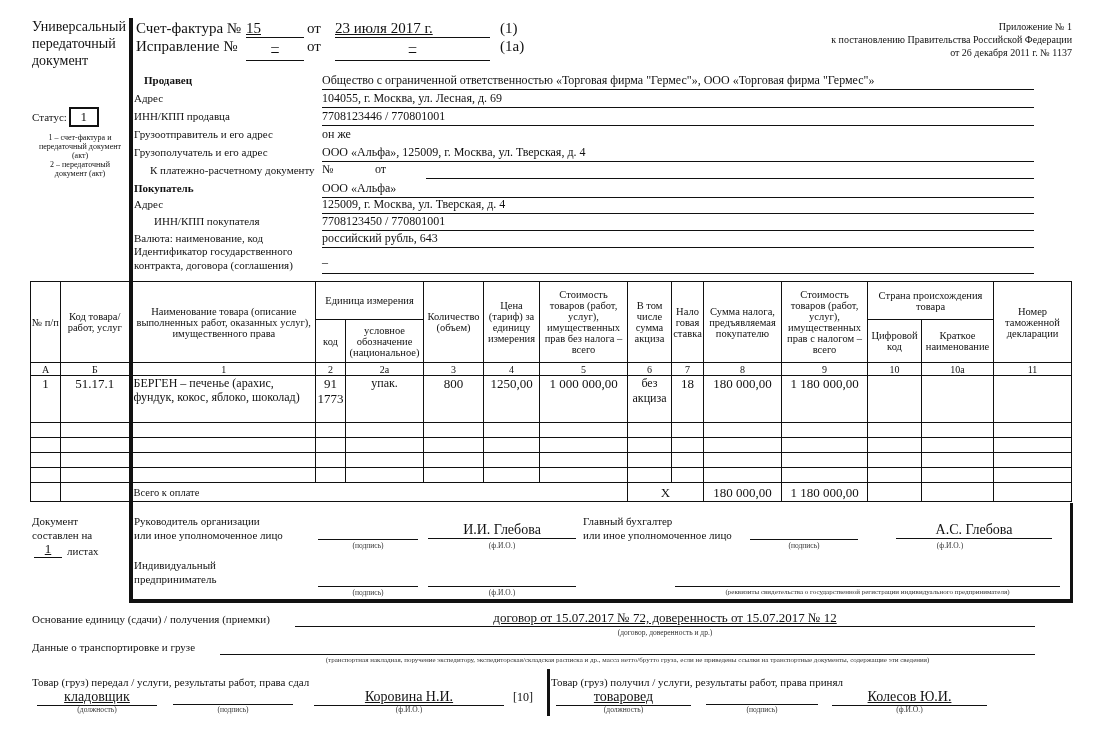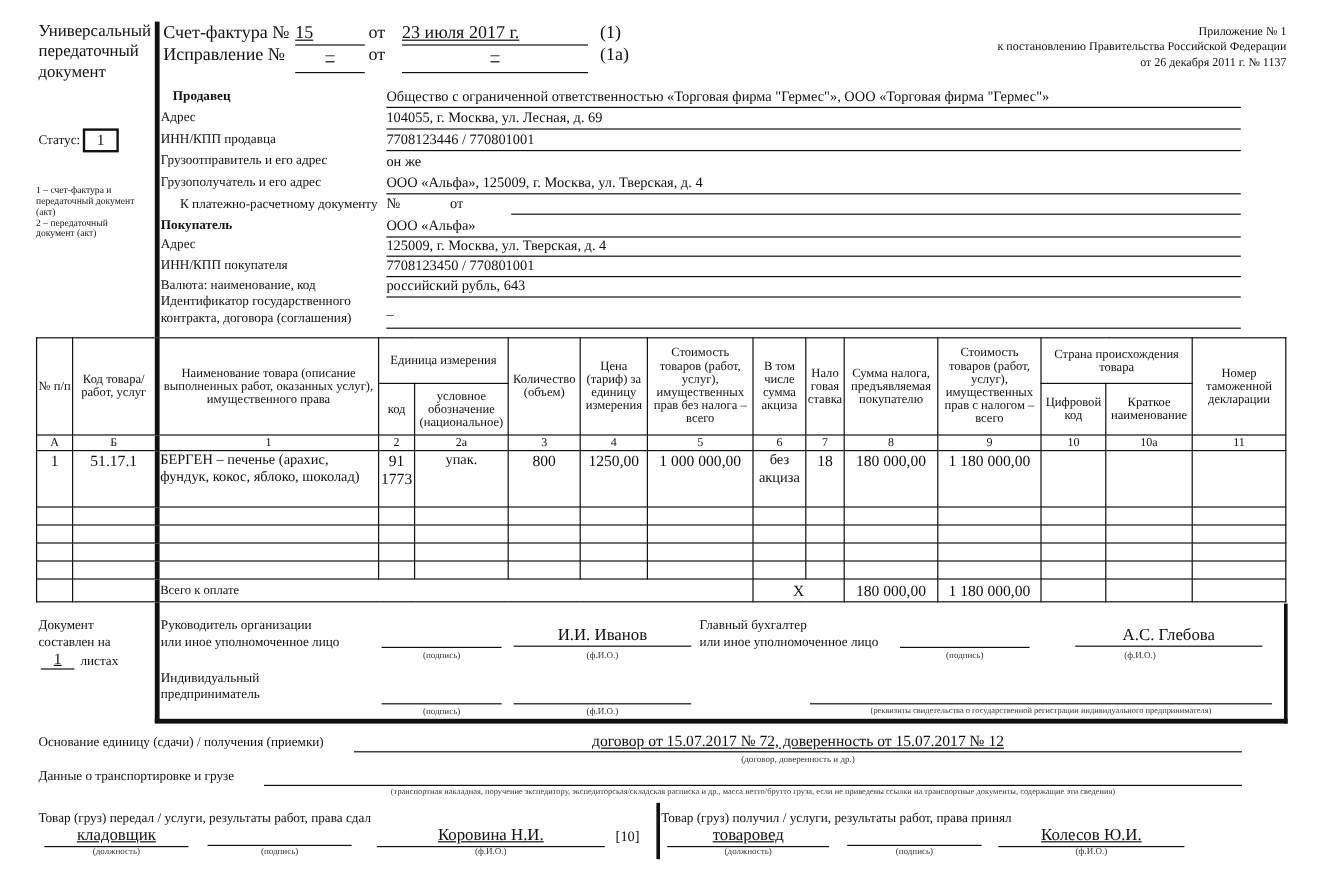--- a/index.html
+++ b/index.html
@@ -5,21 +5,21 @@
   * { box-sizing: border-box; margin: 0; padding: 0; }
   html, body { width: 1118px; height: 745px; background: #fff; overflow: hidden; }
   body { font-family: "Liberation Serif", "DejaVu Serif", serif; color: #111; position: relative; }
   .abs { position: absolute; }
   .ul { border-bottom: 1px solid #111; text-decoration: underline; }
   .b { font-weight: bold; }
   
   .doc-title { left: 32px; top: 18px; font-size: 14px; line-height: 17px; }
   .status { left: 32px; top: 107px; font-size: 11px; display: flex; align-items: center; gap: 2px; }
   .status-box { border: 2px solid #111; width: 30px; height: 20px; text-align: center; font-size: 13px; line-height: 16px; }
-  .status-note { left: 30px; top: 154px; width: 100px; font-size: 8px; line-height: 9px; }
+  .status-note { left: 30px; top: 133px; width: 100px; font-size: 8px; line-height: 9px; text-align: center; }
   .vbar { left: 129px; width: 4px; background: #111; }
   
   .hdr-label { font-size: 15px; }
   .appendix { right: 46px; top: 20px; text-align: right; font-size: 10px; line-height: 13px; }
   
   .info-label { left: 134px; font-size: 11px; line-height: 18px; }
   .info-val { left: 322px; width: 712px; font-size: 12px; line-height: 17px; border-bottom: 1px solid #111; padding-left: 0; }
   
   table.items { position: absolute; left: 30px; top: 281px; width: 1042px; border-collapse: collapse; table-layout: fixed; }
   table.items td, table.items th { border: 1px solid #111; font-weight: normal; font-size: 10px; line-height: 11px; text-align: center; vertical-align: middle; padding: 0 1px; }
@@ -99,21 +99,21 @@
 <div class="abs" style="left:322px;top:162px;font-size:12px;">№</div>
 <div class="abs" style="left:375px;top:162px;font-size:12px;">от</div>
 <div class="abs ul" style="left:426px;top:162px;width:608px;height:17px;"></div>
 
 <div class="abs info-label b" style="top:179px;">Покупатель</div>
 <div class="abs info-val" style="top:180px;">ООО «Альфа»</div>
 
 <div class="abs info-label" style="top:195px;">Адрес</div>
 <div class="abs info-val" style="top:196px;">125009, г. Москва, ул. Тверская, д. 4</div>
 
-<div class="abs info-label" style="top:212px;">ИНН/КПП покупателя</div>
+<div class="abs info-label" style="top:212px;margin-left:20px;">ИНН/КПП покупателя</div>
 <div class="abs info-val" style="top:213px;">7708123450 / 770801001</div>
 
 <div class="abs info-label" style="top:229px;">Валюта: наименование, код</div>
 <div class="abs info-val" style="top:230px;">российский рубль, 643</div>
 
 <div class="abs info-label" style="top:244px;line-height:14px;">
   <div>Идентификатор государственного</div>
   <div>контракта, договора (соглашения)</div>
 </div>
 <div class="abs info-val" style="top:254px;height:20px;">–</div>
@@ -281,21 +281,21 @@
 </div>
 <div class="abs ul" style="left:34px;top:541px;width:28px;text-align:center;font-size:13px;">1</div>
 <div class="abs" style="left:67px;top:545px;font-size:11px;">листах</div>
 
 <div class="abs" style="left:134px;top:514px;font-size:11px;line-height:14px;">
   <div>Руководитель организации</div>
   <div>или иное уполномоченное лицо</div>
 </div>
 <div class="abs sig-line" style="left:318px;top:524px;width:100px;height:16px;"></div>
 <div class="abs sig-cap" style="left:318px;top:541px;width:100px;">(подпись)</div>
-<div class="abs sig-line sig-name" style="left:428px;top:522px;width:148px;">И.И. Иванов</div>
+<div class="abs sig-line sig-name" style="left:428px;top:522px;width:148px;">И.И. Глебова</div>
 <div class="abs sig-cap" style="left:428px;top:541px;width:148px;">(ф.И.О.)</div>
 
 <div class="abs" style="left:583px;top:514px;font-size:11px;line-height:14px;">
   <div>Главный бухгалтер</div>
   <div>или иное уполномоченное лицо</div>
 </div>
 <div class="abs sig-line" style="left:750px;top:524px;width:108px;height:16px;"></div>
 <div class="abs sig-cap" style="left:750px;top:541px;width:108px;">(подпись)</div>
 <div class="abs sig-line sig-name" style="left:896px;top:522px;width:156px;">А.С. Глебова</div>
 <div class="abs sig-cap" style="left:872px;top:541px;width:156px;">(ф.И.О.)</div>

